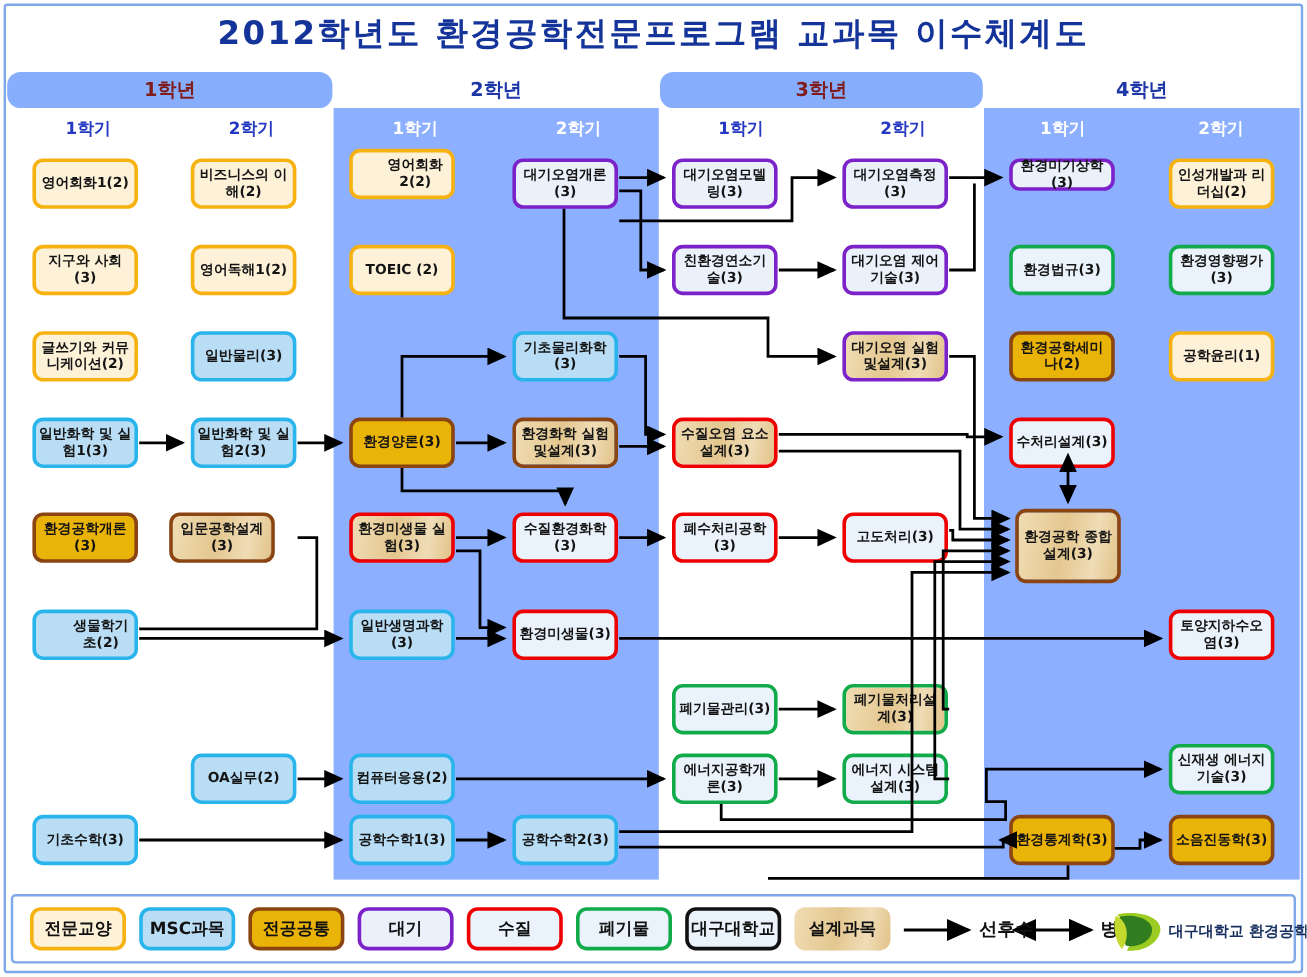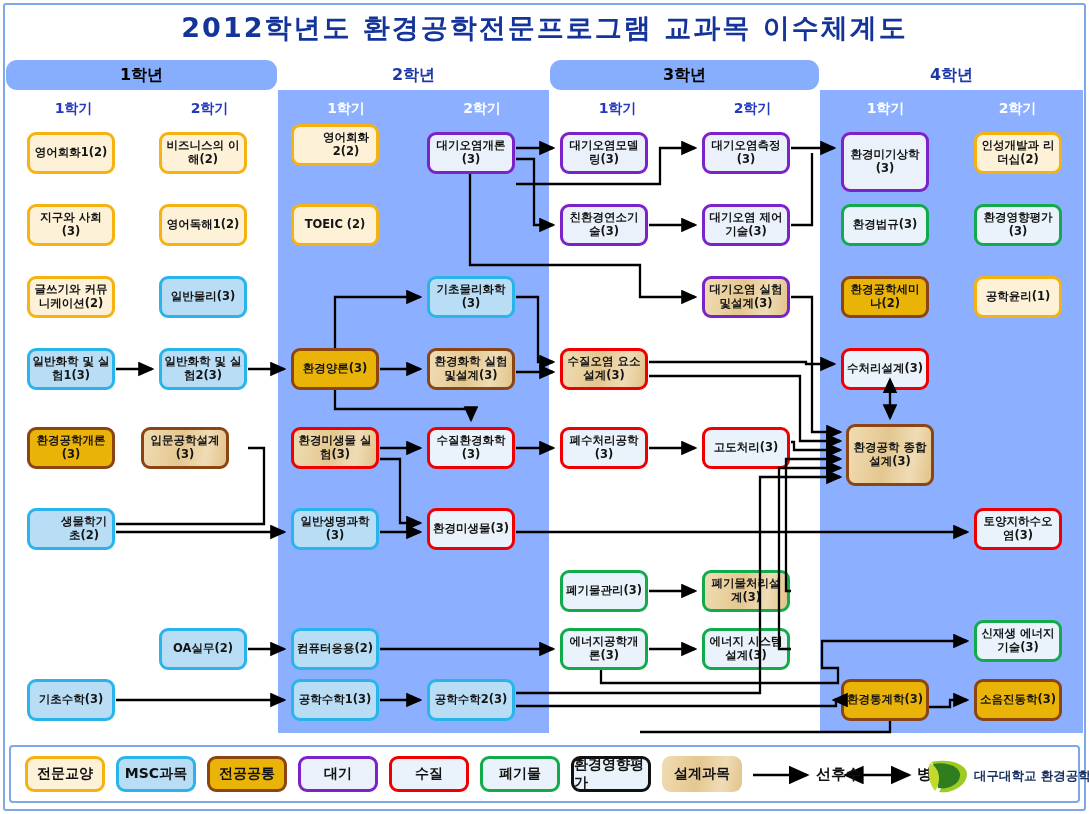--- a/index.html
+++ b/index.html
@@ -11,21 +11,21 @@
     font-size:27px;font-weight:bold;color:#14349a;letter-spacing:2px;white-space:nowrap;}
 
   
   .band{position:absolute;top:90px;height:643px;}
   #band2{left:278px;width:271px;background:#8cafff;}
   #band4{left:820px;width:263px;background:#8cafff;}
 
   
   .year-hd{position:absolute;top:60px;height:30px;line-height:30px;text-align:center;
     font-size:16px;font-weight:bold;color:#1d37a8;}
-  .year-hd.fill{background:#86aefd;border-radius:11px;color:#000000;}
+  .year-hd.fill{background:#86aefd;border-radius:11px;color:#7f1d1d;}
 
   
   .sem-hd{position:absolute;top:96px;height:24px;line-height:24px;text-align:center;
     font-size:14px;font-weight:bold;color:#2438c2;}
   .sem-hd.onblue{color:#ffffff;}
 
   
   .box{position:absolute;box-sizing:border-box;border-radius:9px;
     display:flex;align-items:center;justify-content:center;text-align:center;
     font-size:11.5px;font-weight:bold;color:#141414;line-height:1.18;padding:1px 2px;}
@@ -108,21 +108,21 @@
       <div class="box c-water design" style="left: 560px; top: 348px; width: 88px; height: 42px;">수질오염 요소설계(3)</div>
       <div class="box c-water" style="left: 560px; top: 427px; width: 88px; height: 42px;">폐수처리공학(3)</div>
       <div class="box c-waste" style="left: 560px; top: 570px; width: 88px; height: 42px;">폐기물관리(3)</div>
       <div class="box c-waste" style="left: 560px; top: 628px; width: 88px; height: 42px;">에너지공학개론(3)</div>
       <div class="box c-air" style="left: 702px; top: 132px; width: 88px; height: 42px;">대기오염측정(3)</div>
       <div class="box c-air" style="left: 702px; top: 204px; width: 88px; height: 42px;">대기오염 제어기술(3)</div>
       <div class="box c-air design" style="left: 702px; top: 276px; width: 88px; height: 42px;">대기오염 실험및설계(3)</div>
       <div class="box c-water" style="left: 702px; top: 427px; width: 88px; height: 42px;">고도처리(3)</div>
       <div class="box c-waste design" style="left: 702px; top: 570px; width: 88px; height: 42px;">폐기물처리설계(3)</div>
       <div class="box c-waste" style="left: 702px; top: 628px; width: 88px; height: 42px;">에너지 시스템설계(3)</div>
-      <div class="box c-air" style="left: 841px; top: 132px; width: 88px; height: 60px;">환경미기상학(3)</div>
+      <div class="box c-air" style="left: 841px; top: 132px; width: 88px; height: 27px;">환경미기상학(3)</div>
       <div class="box c-waste" style="left: 841px; top: 204px; width: 88px; height: 42px;">환경법규(3)</div>
       <div class="box c-major" style="left: 841px; top: 276px; width: 88px; height: 42px;">환경공학세미나(2)</div>
       <div class="box c-water" style="left: 841px; top: 348px; width: 88px; height: 42px;">수처리설계(3)</div>
       <div class="box c-major design" style="left: 846px; top: 424px; width: 88px; height: 62px;">환경공학 종합설계(3)</div>
       <div class="box c-major" style="left: 841px; top: 679px; width: 88px; height: 42px;">환경통계학(3)</div>
       <div class="box c-gen" style="left: 974px; top: 132px; width: 88px; height: 42px;">인성개발과 리더십(2)</div>
       <div class="box c-waste" style="left: 974px; top: 204px; width: 88px; height: 42px;">환경영향평가(3)</div>
       <div class="box c-gen" style="left: 974px; top: 276px; width: 88px; height: 42px;">공학윤리(1)</div>
       <div class="box c-water" style="left: 974px; top: 508px; width: 88px; height: 42px;">토양지하수오염(3)</div>
       <div class="box c-waste" style="left: 974px; top: 620px; width: 88px; height: 42px;">신재생 에너지기술(3)</div>
@@ -225,21 +225,21 @@
   </svg>
 
   <div id="legend">
     <div id="legend-chips">
         <div class="lg c-gen" style="left: 14px; width: 80px;">전문교양</div>
         <div class="lg c-msc" style="left: 105px; width: 80px;">MSC과목</div>
         <div class="lg c-major" style="left: 196px; width: 80px;">전공공통</div>
         <div class="lg c-air" style="left: 287px; width: 80px;">대기</div>
         <div class="lg c-water" style="left: 378px; width: 80px;">수질</div>
         <div class="lg c-waste" style="left: 469px; width: 80px;">폐기물</div>
-        <div class="lg c-eia" style="left: 560px; width: 80px;">환경영향평가</div>
+        <div class="lg c-eia" style="left: 560px; width: 80px;">대구대학교</div>
         <div class="lg c-major design" style="border: 0px; left: 651px; width: 80px;">설계과목</div>
       </div>
     <div class="lg-txt" id="prereq-arrow-wrap" style="left:746px;">
       <svg width="0" height="0"></svg>
     </div>
     <svg style="position:absolute;left:742px;top:18px;" width="200" height="22">
       <defs>
         <marker id="lah" markerWidth="8" markerHeight="8" refX="7" refY="3.6" orient="auto">
           <path d="M0,0 L8,3.6 L0,7.2 z" fill="#000"></path>
         </marker>

